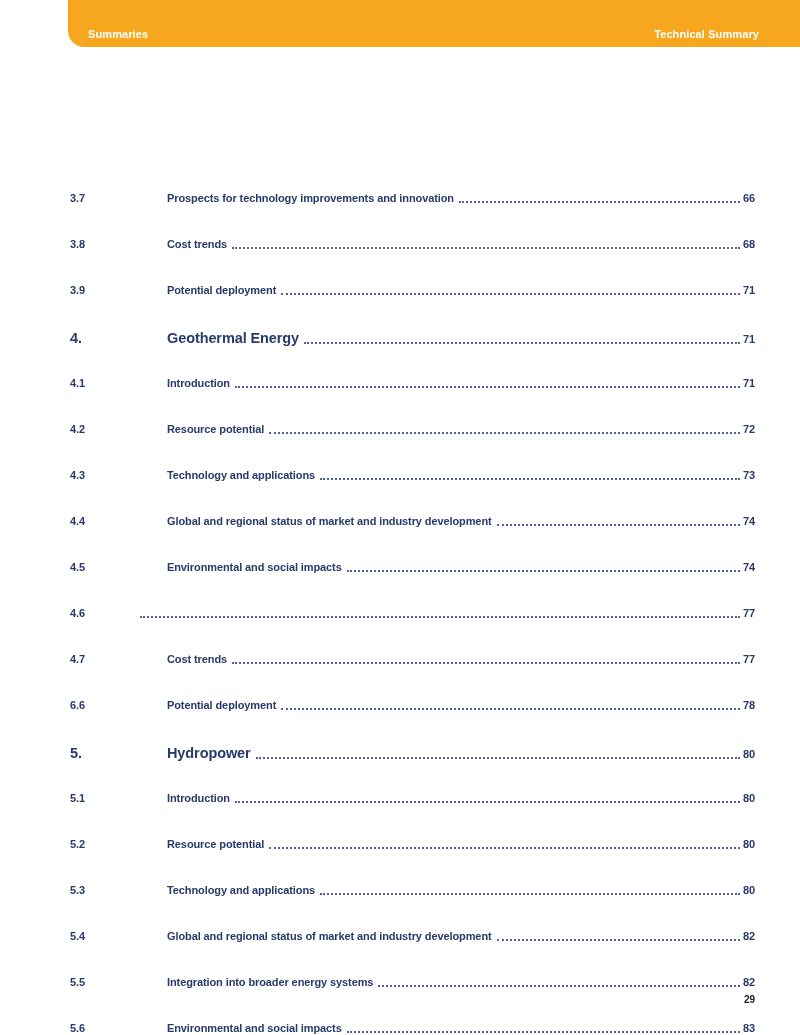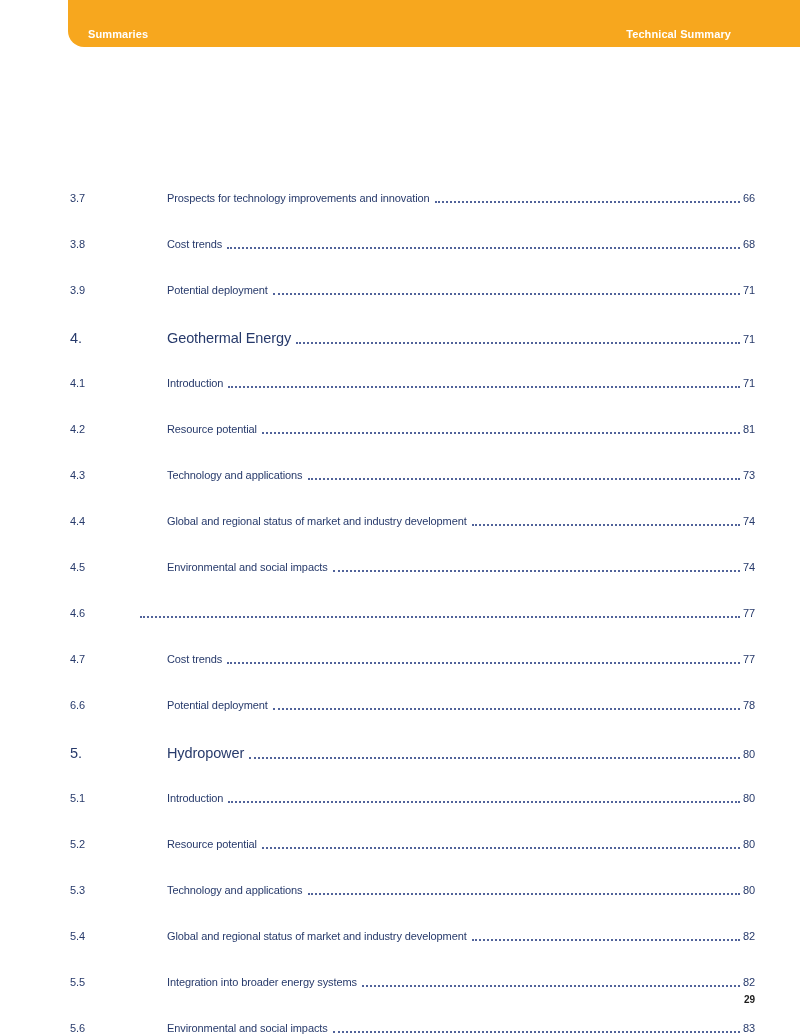--- a/index.html
+++ b/index.html
@@ -20,41 +20,41 @@
     position: absolute;
     top: 0;
     left: 68px;
     right: 0;
     height: 47px;
     border-bottom-left-radius: 16px;
     display: flex;
     justify-content: space-between;
     align-items: flex-end;
     box-sizing: border-box;
-    padding: 0 69px 7px 20px;
+    padding: 0 41px 7px 20px;
   }
   .header-bar .hdr-text {
     color: #ffffff;
     font-size: 11px;
     font-weight: bold;
     letter-spacing: 0.1px;
   }
 
   
   .toc {
     position: absolute;
     top: 179px;
     left: 70px;
     width: 685px;
   }
   .toc-row {
     display: flex;
     align-items: baseline;
     font-size: 11px;
-    font-weight: normal;
+    font-weight: bold;
     line-height: 15px;
     letter-spacing: -0.1px;
     margin-bottom: 19px;
   }
   .toc-row .num {
     flex: none;
     width: 65px;
   }
   .toc-row .title {
     flex: none;
@@ -127,21 +127,21 @@
     <div class="toc-row">
       <span class="num">4.1</span>
       <span class="title">Introduction</span>
       <span class="leader" style="border-bottom-color: rgb(81, 99, 154);"></span>
       <span class="pagenum">71</span>
     </div>
     <div class="toc-row">
       <span class="num">4.2</span>
       <span class="title">Resource potential</span>
       <span class="leader" style="border-bottom-color: rgb(81, 99, 154);"></span>
-      <span class="pagenum">81</span>
+      <span class="pagenum">72</span>
     </div>
     <div class="toc-row">
       <span class="num">4.3</span>
       <span class="title">Technology and applications</span>
       <span class="leader" style="border-bottom-color: rgb(81, 99, 154);"></span>
       <span class="pagenum">73</span>
     </div>
     <div class="toc-row">
       <span class="num">4.4</span>
       <span class="title">Global and regional status of market and industry development</span>

